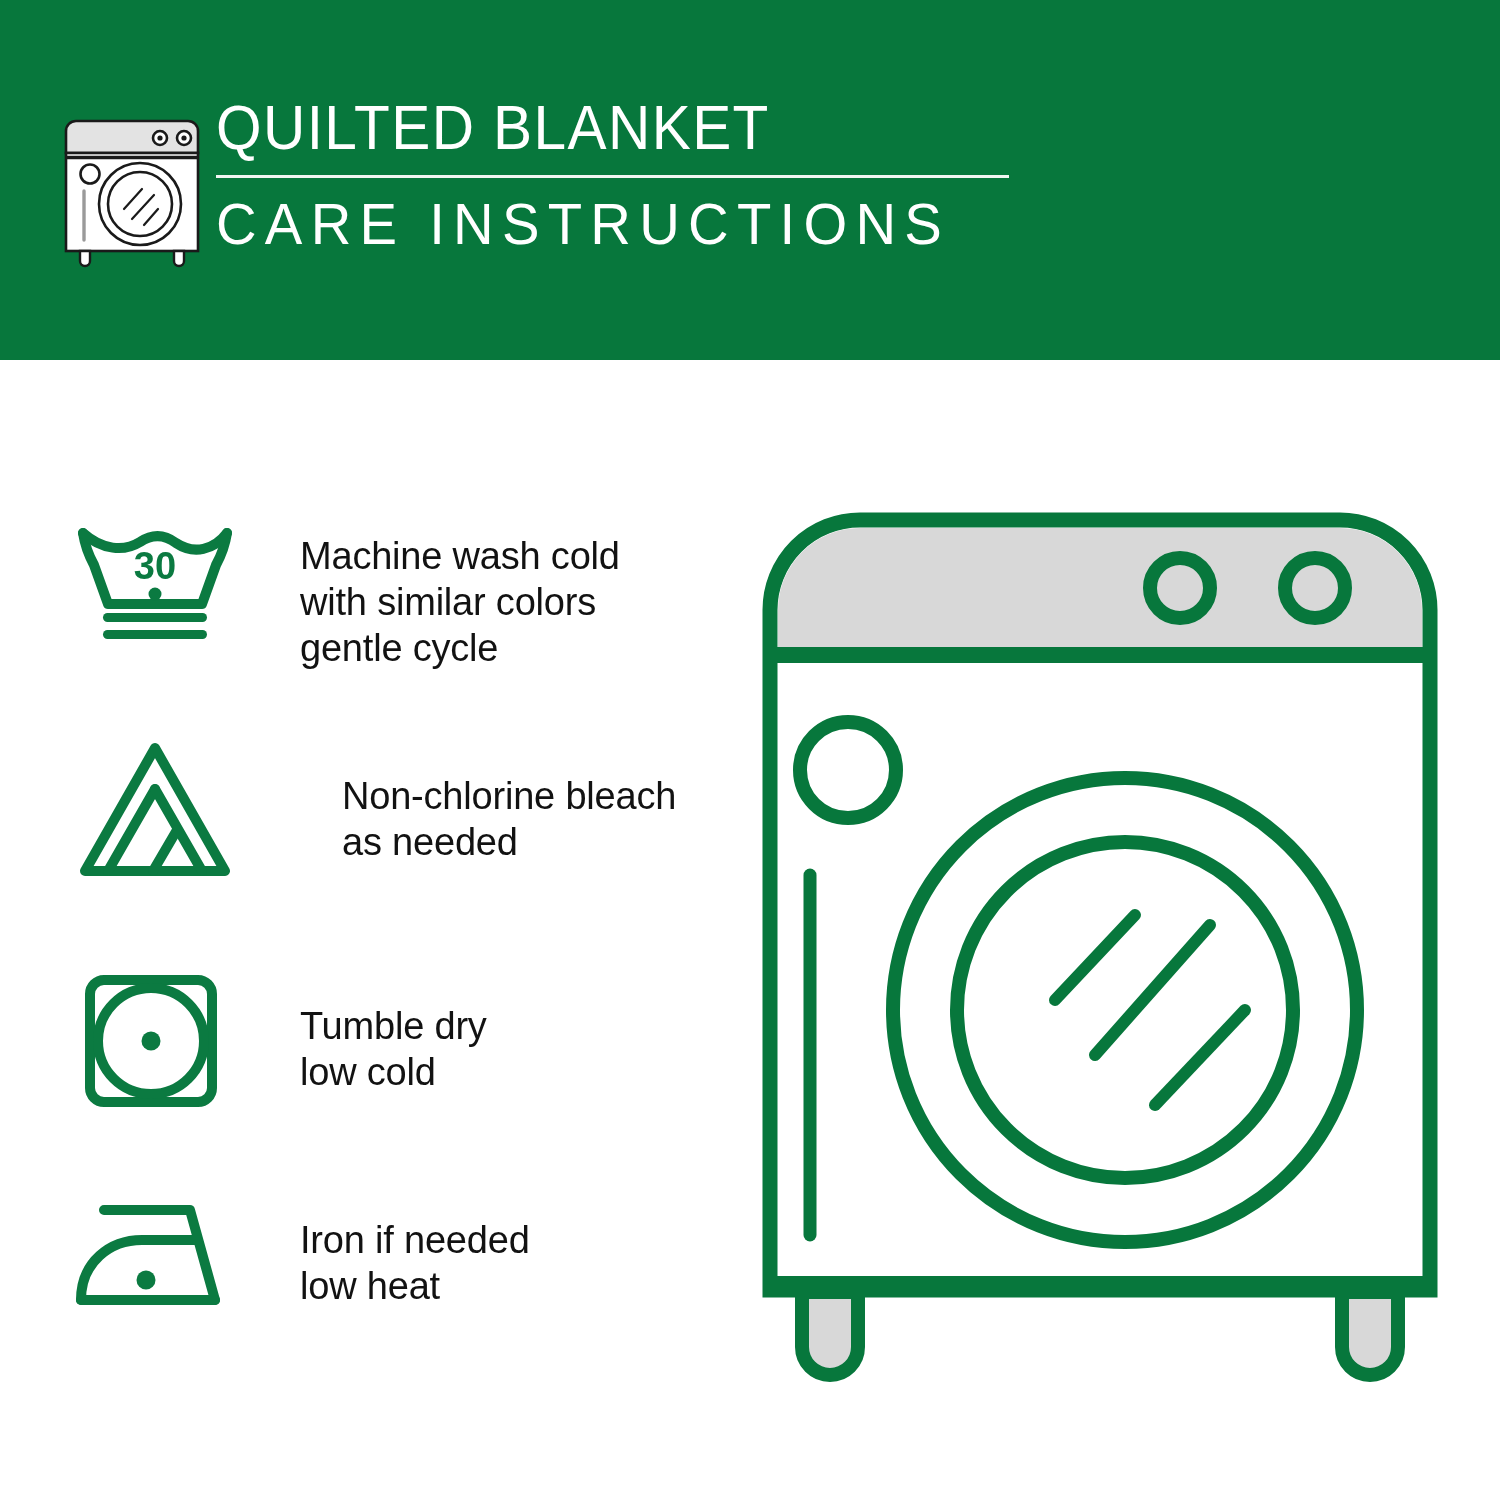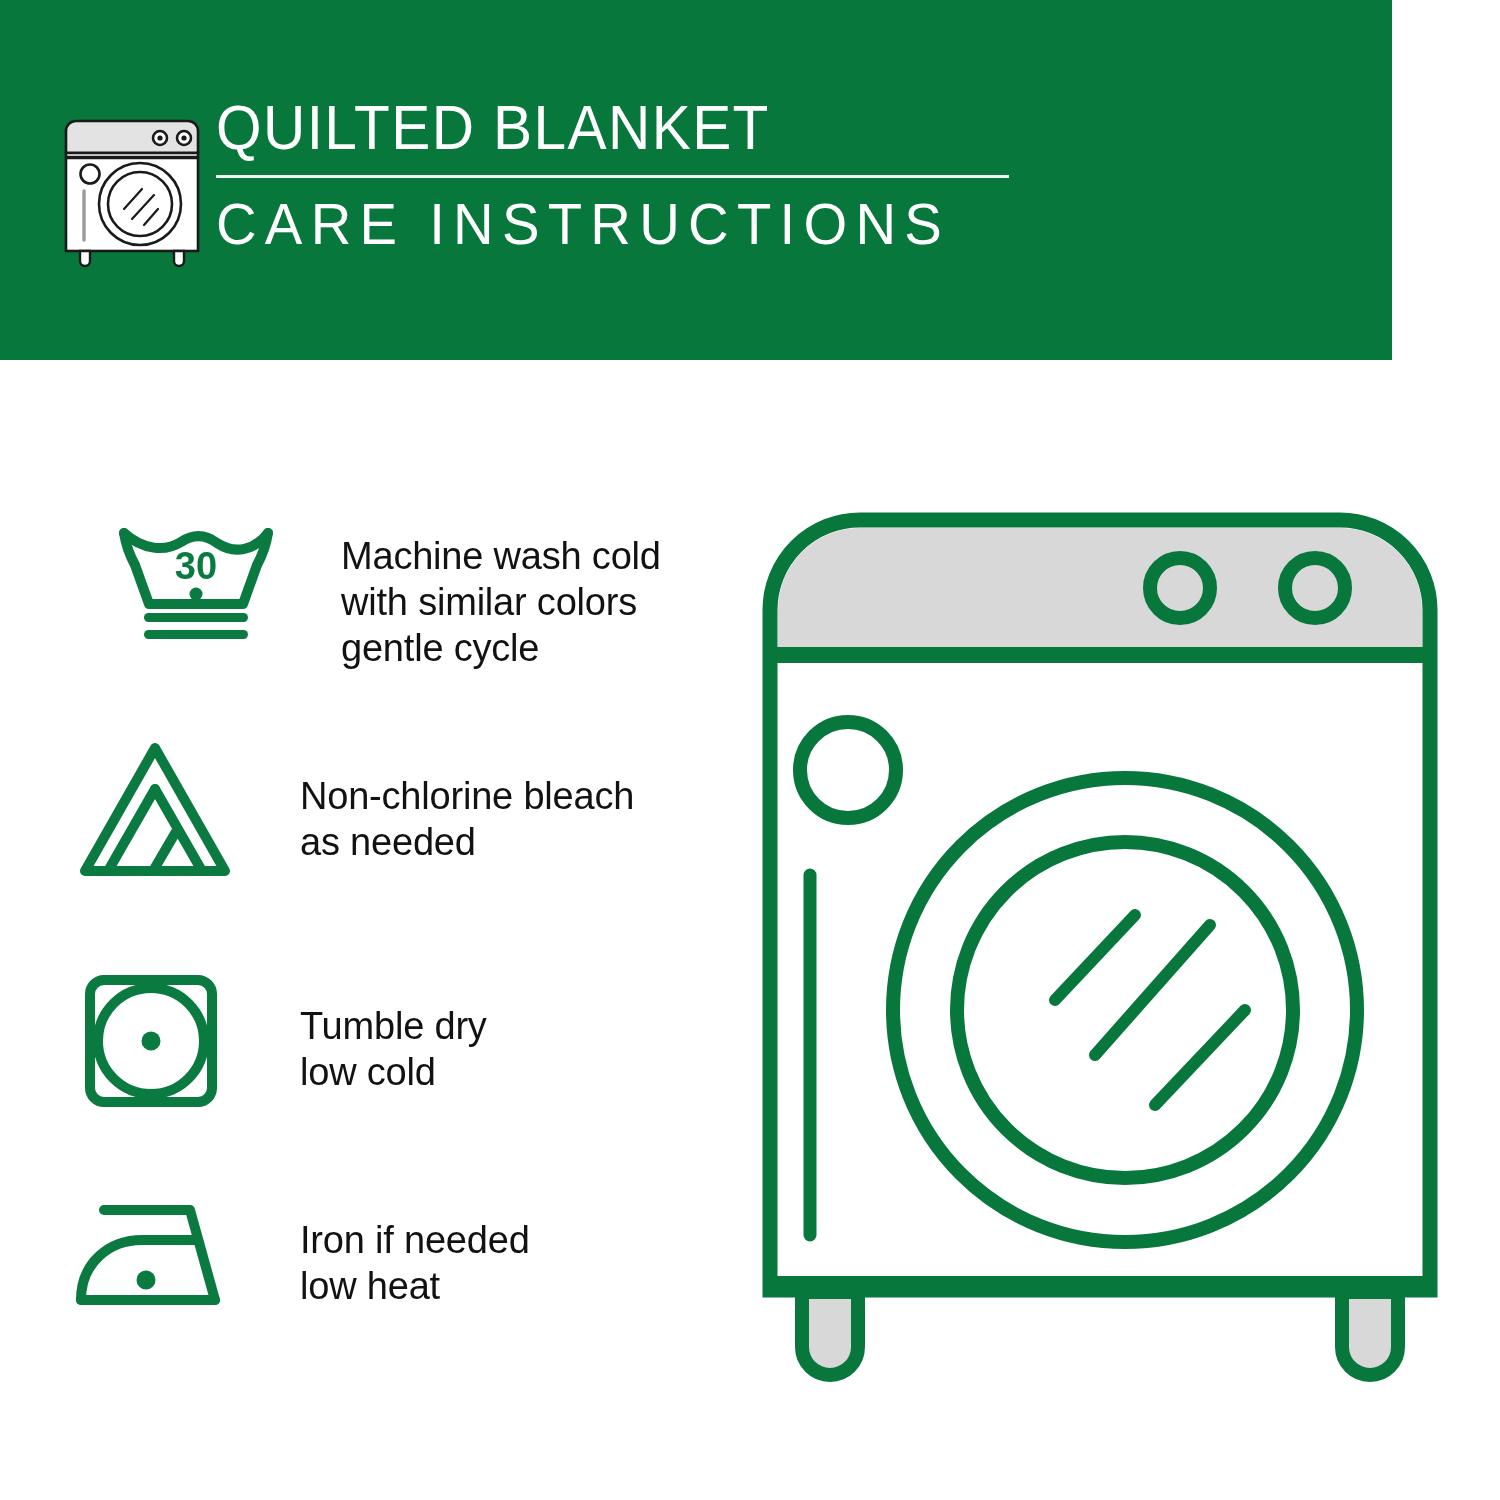--- a/index.html
+++ b/index.html
@@ -6,21 +6,21 @@
   html,body{ width:1500px; height:1500px; }
   body{
     background:#ffffff;
     font-family:"Liberation Sans", sans-serif;
     overflow:hidden;
   }
   #page{ position:relative; width:1500px; height:1500px; background:#fff; }
 
   
   #header{
-    position:absolute; left:0; top:0; width:1392px; height:360px;
+    position:absolute; left:0; top:0; width:1500px; height:360px;
     background:#07773c;
   }
   #header-logo{
     position:absolute; left:62px; top:105px; width:140px; height:165px;
   }
   #header-text{
     position:absolute; left:216px; top:96px; width:810px;
   }
   #title-main{
     font-family:"Liberation Sans", sans-serif;
@@ -52,22 +52,22 @@
   }
 
   
   #care-list{
     position:absolute; left:0; top:360px; width:700px; height:1140px;
   }
   .care-row{
     position:absolute; left:0; width:700px;
     display:flex; align-items:flex-start;
   }
-  .care-row.r0{ top:152px; height:200px;padding-left:41px; }
-  .care-row.r1{ top:370px; height:170px; }
+  .care-row.r0{ top:152px; height:200px; }
+  .care-row.r1{ top:370px; height:170px;gap:42px; }
   .care-row.r2{ top:608px; height:170px; }
   .care-row.r3{ top:828px; height:160px; }
 
   .care-icon{
     position:relative;
     flex:0 0 auto;
     margin-left:72px;
     width:166px;
   }
   .care-icon.tub{ height:130px; margin-top:8px; }

